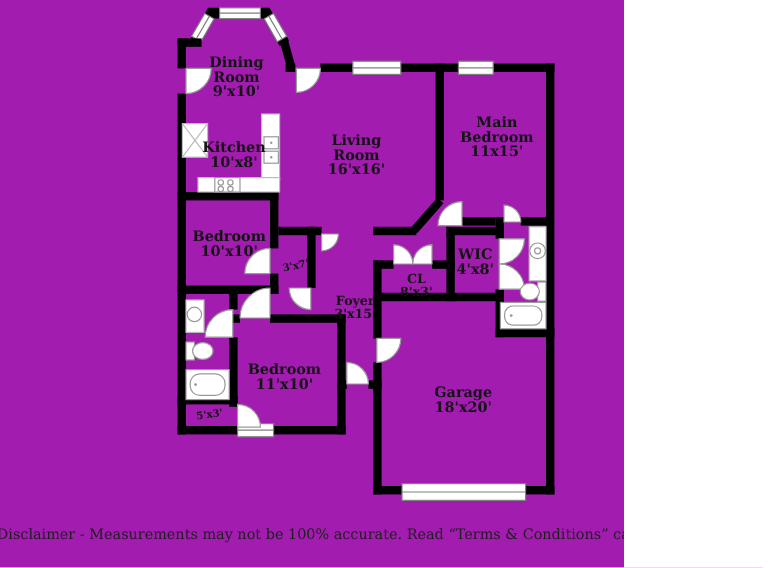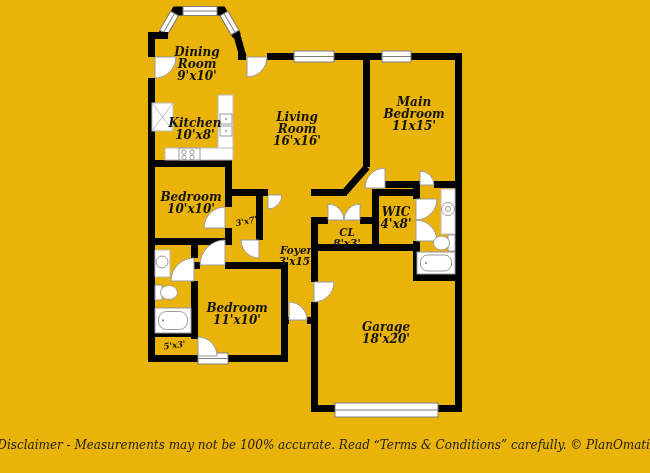--- a/index.html
+++ b/index.html
@@ -1,17 +1,17 @@
 <!DOCTYPE html>
 <html><head>
 <meta charset="utf-8">
 <style>
   html,body{margin:0;padding:0;background:#fff;}
-  .page{position:relative;width:650px;height:473px;background:#eab308;overflow:hidden;
-        font-family:"DejaVu Serif","Liberation Serif",serif;font-style:italic;}
+  .page{position:relative;width:520px;height:473px;background:#a21caf;overflow:hidden;
+        font-family:"DejaVu Serif","Liberation Serif",serif;}
   svg{position:absolute;left:0;top:0;}
   .wall{fill:#000;}
   .lbl{fill:#141414;font-weight:bold;text-anchor:middle;}
   .lbl-12{font-size:12px;}
   .lbl-10{font-size:10.5px;}
   .lbl-9{font-size:8.5px;}
   .door{fill:#ffffff;stroke:#9a9a9a;stroke-width:1;}
   .win{fill:#ffffff;stroke:#7f7f7f;stroke-width:1;}
   .winline{stroke:#7f7f7f;stroke-width:1;}
   .fix{fill:#ffffff;stroke:#9a9a9a;stroke-width:1;}

